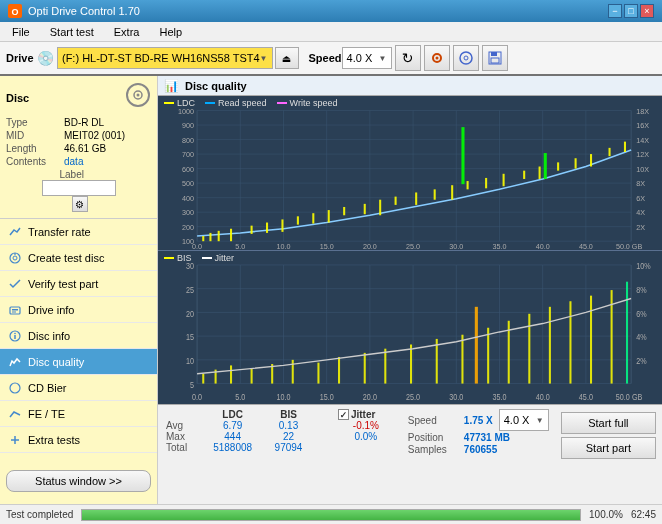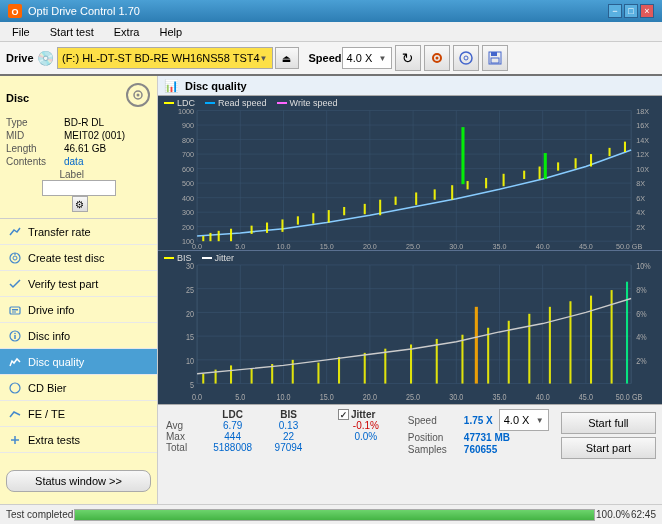--- a/index.html
+++ b/index.html
@@ -271,21 +271,21 @@
     .chevron { font-size: 8px; color: #555; }
 
     
     .progress-area {
       height: 20px;
       background: #f0f0f0;
       border-top: 1px solid #ccc;
       display: flex;
       align-items: center;
       padding: 0 6px;
-      gap: 1px;
+      gap: 8px;
     }
     .progress-label { font-size: 10px; color: #333; white-space: nowrap; }
     .progress-bar-outer {
       flex: 1;
       height: 12px;
       background: white;
       border: 1px solid #aaa;
     }
     .progress-bar-inner {
       height: 100%;

